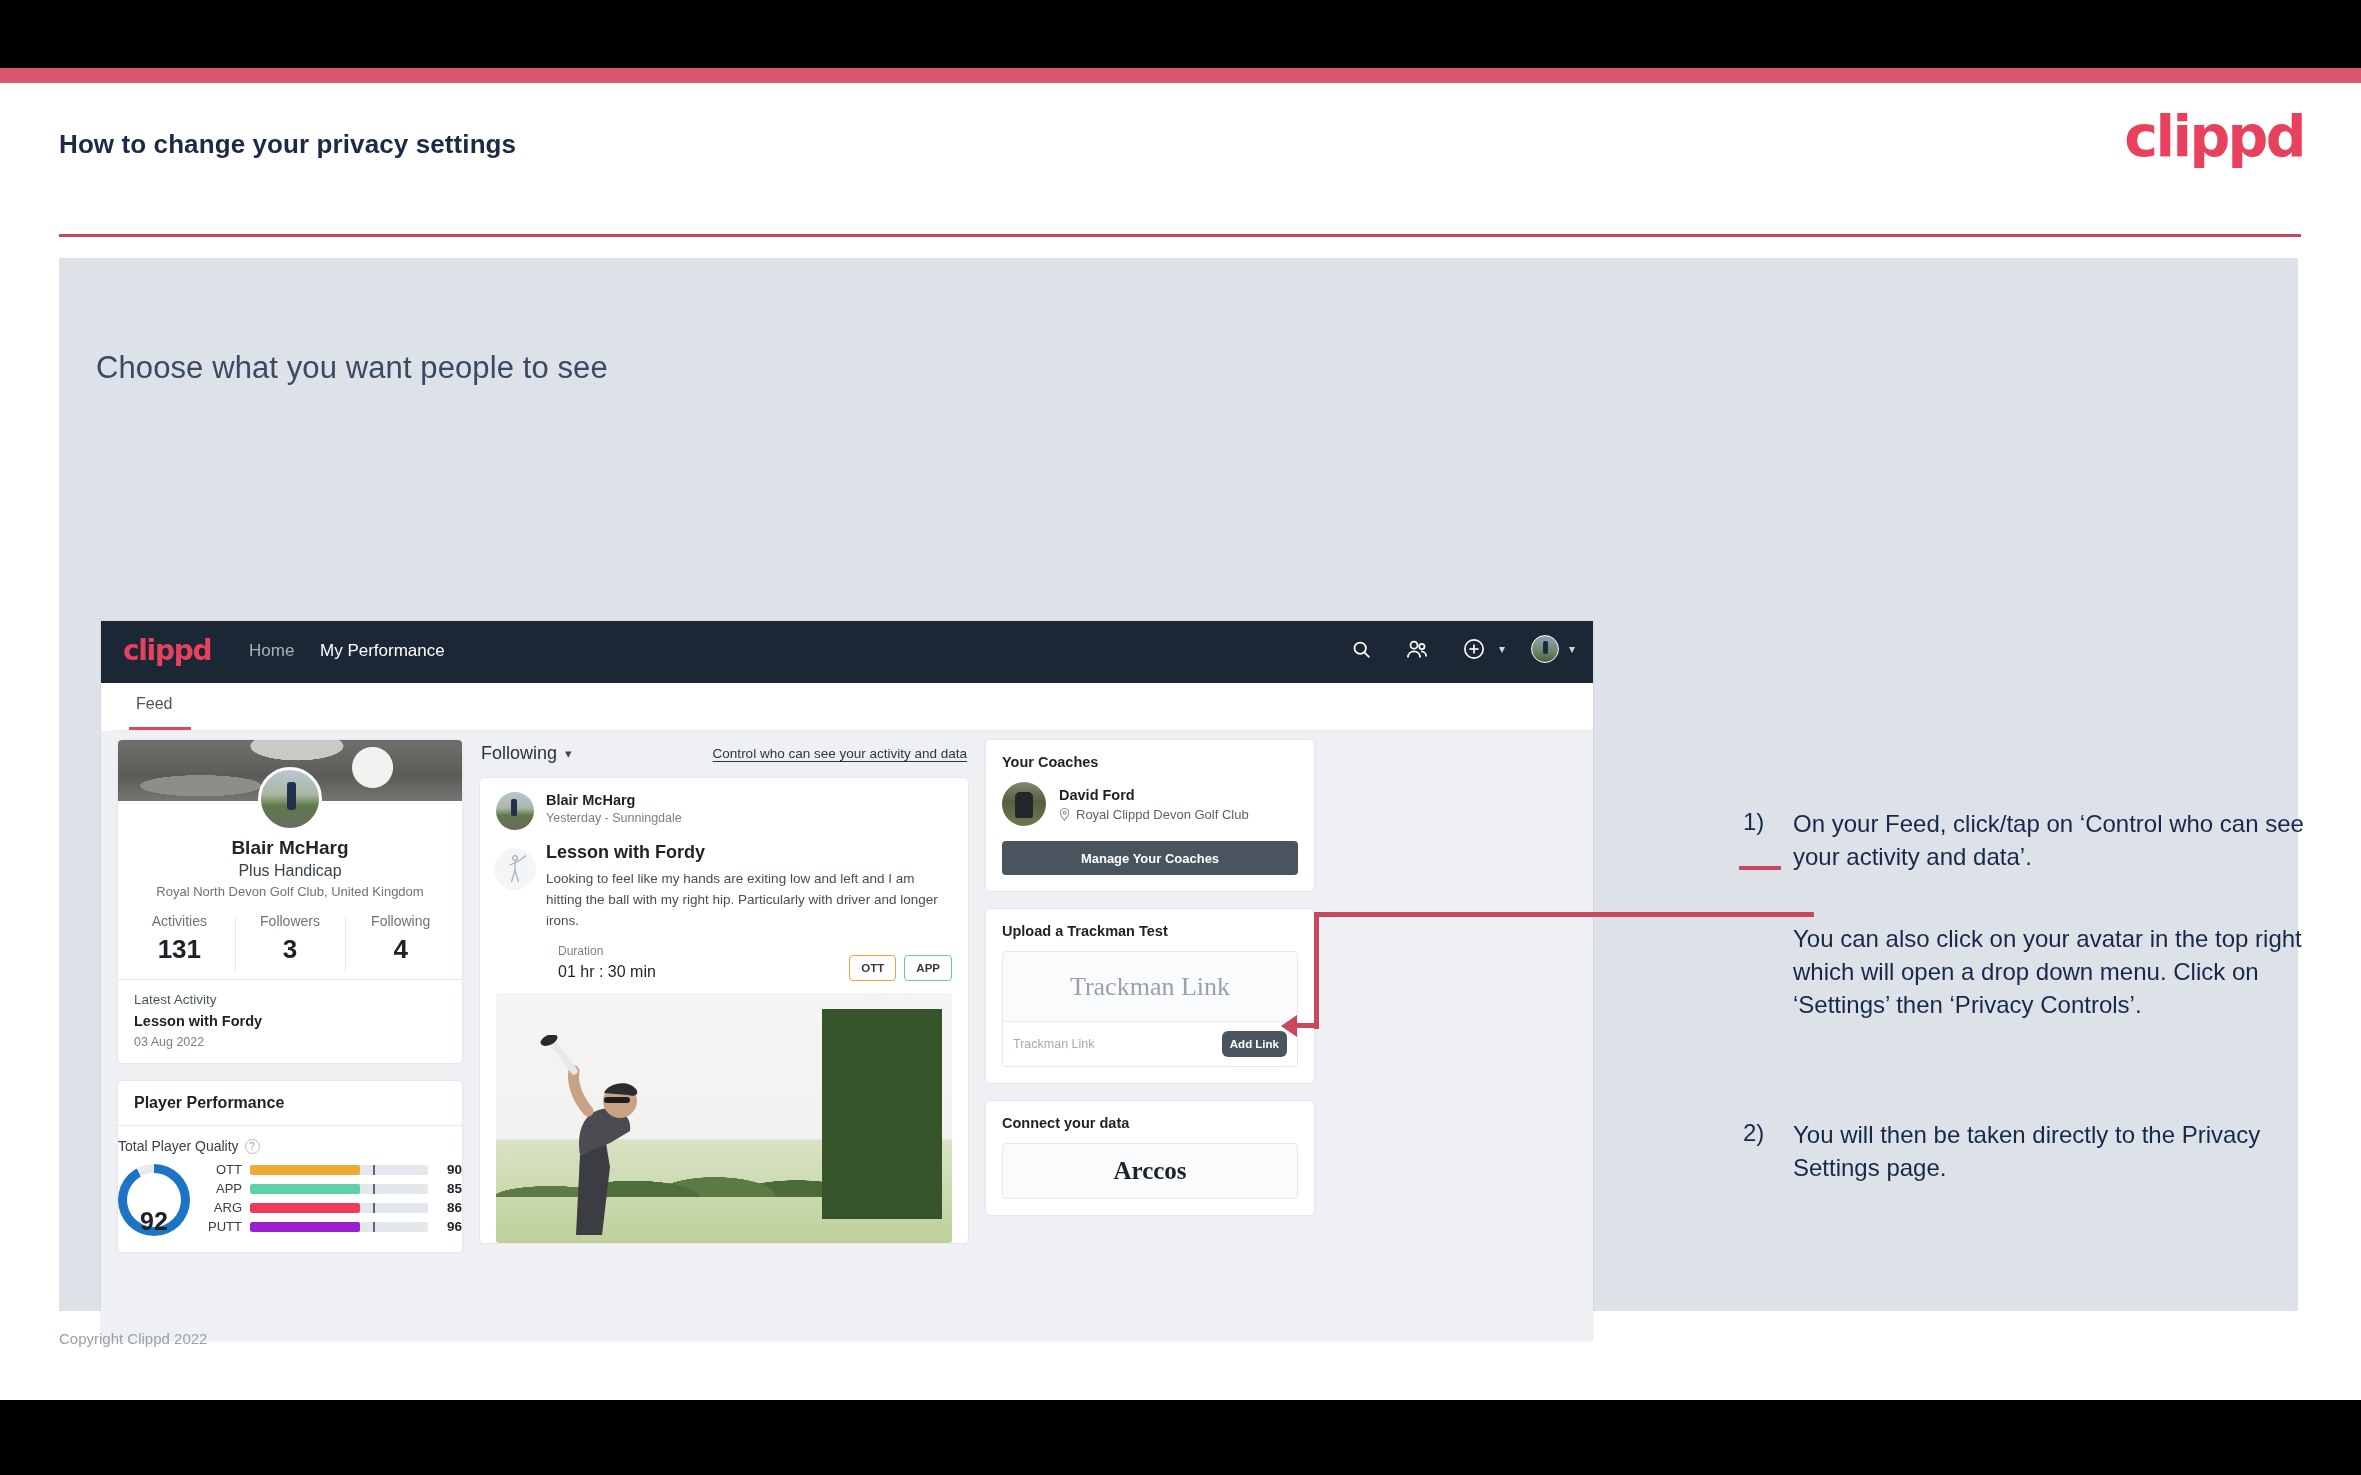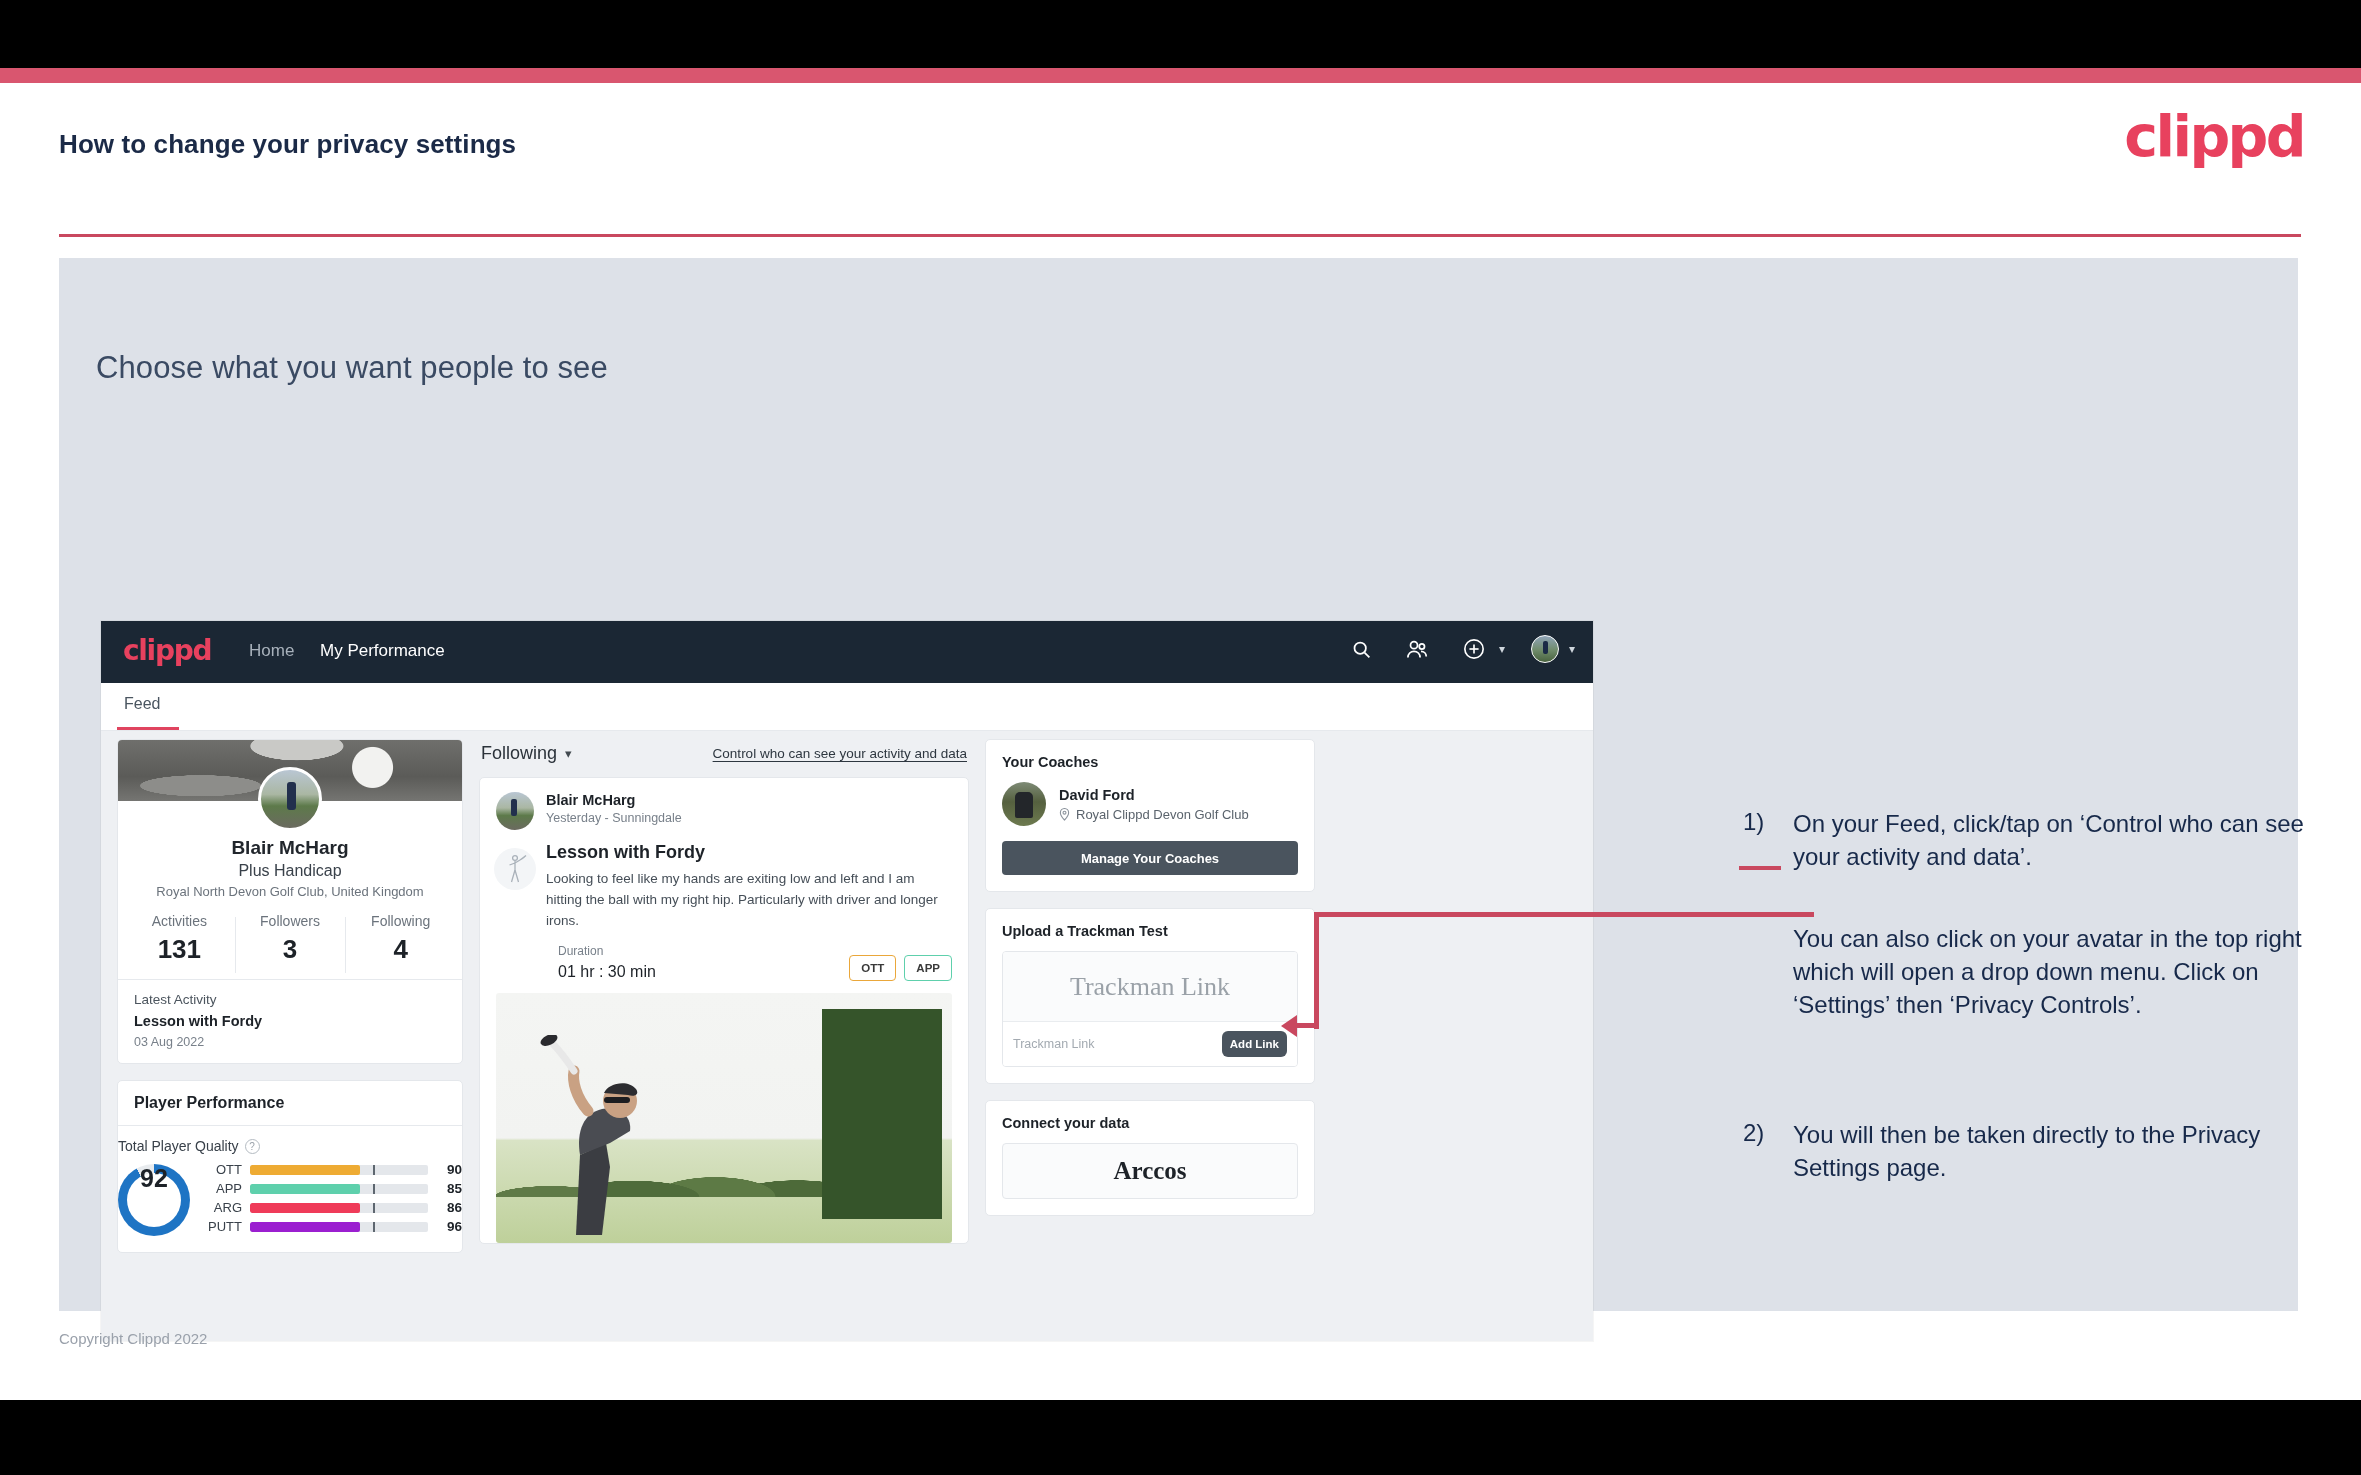--- a/index.html
+++ b/index.html
@@ -81,21 +81,21 @@
     width:28px; height:28px; border-radius:50%;
     background: linear-gradient(180deg,#8fa3b8 0%, #6f8b6a 55%, #49633f 100%);
     border:1.5px solid #fff; position:relative; overflow:hidden;
   }
   .nav-avatar::after{
     content:""; position:absolute; left:11px; top:5px; width:5px; height:13px;
     background:#1b2a47; border-radius:2px;
   }
 
   .app-tabs {
-    position:absolute; left:0; top:62px; width:1492px; height:48px;
+    position:absolute; left:12px; top:62px; width:1492px; height:48px;
     background:#fff; border-bottom:1px solid #e6e9ed;
   }
   .tab-feed {
     position:absolute; left:23px; top:12px; font-size:16px; color:#4a5560;
   }
   .tab-underline {
     position:absolute; left:16px; top:44px; width:62px; height:3px; background:#e0445f;
   }
 
   .app-body {
@@ -144,21 +144,21 @@
   .perf-body { padding:12px 0 14px; }
   .tpq-row { display:flex; align-items:center; gap:6px; font-size:14px; color:#39414a; }
   .help-ic {
     width:15px; height:15px; border-radius:50%; border:1.4px solid #b4bbc2;
     font-size:10px; color:#9aa2aa; display:flex; align-items:center; justify-content:center;
   }
   .tpq-main { display:flex; align-items:center; margin-top:8px; gap:14px; }
   .donut {
     width:72px; height:72px; border-radius:50%; flex:none;
     background: conic-gradient(#1e74c4 0deg 331deg, #e8ebee 331deg 360deg);
-    display:flex; align-items:flex-start; justify-content:center; position:relative;
+    display:flex; align-items:flex-end; justify-content:center; position:relative;
   }
   .donut::before {
     content:""; position:absolute; left:9px; top:9px; width:54px; height:54px;
     border-radius:50%; background:#fff;
   }
   .donut-val { position:relative; font-size:25px; font-weight:700; color:#1d2228; }
   .bars { flex:1; }
   .bar-row { display:flex; align-items:center; gap:8px; margin-bottom:4px; }
   .bar-lbl { width:38px; text-align:right; font-size:13px; color:#39414a; }
   .bar-track { flex:1; height:10px; background:#e4e7eb; border-radius:2px; position:relative; overflow:hidden; }

